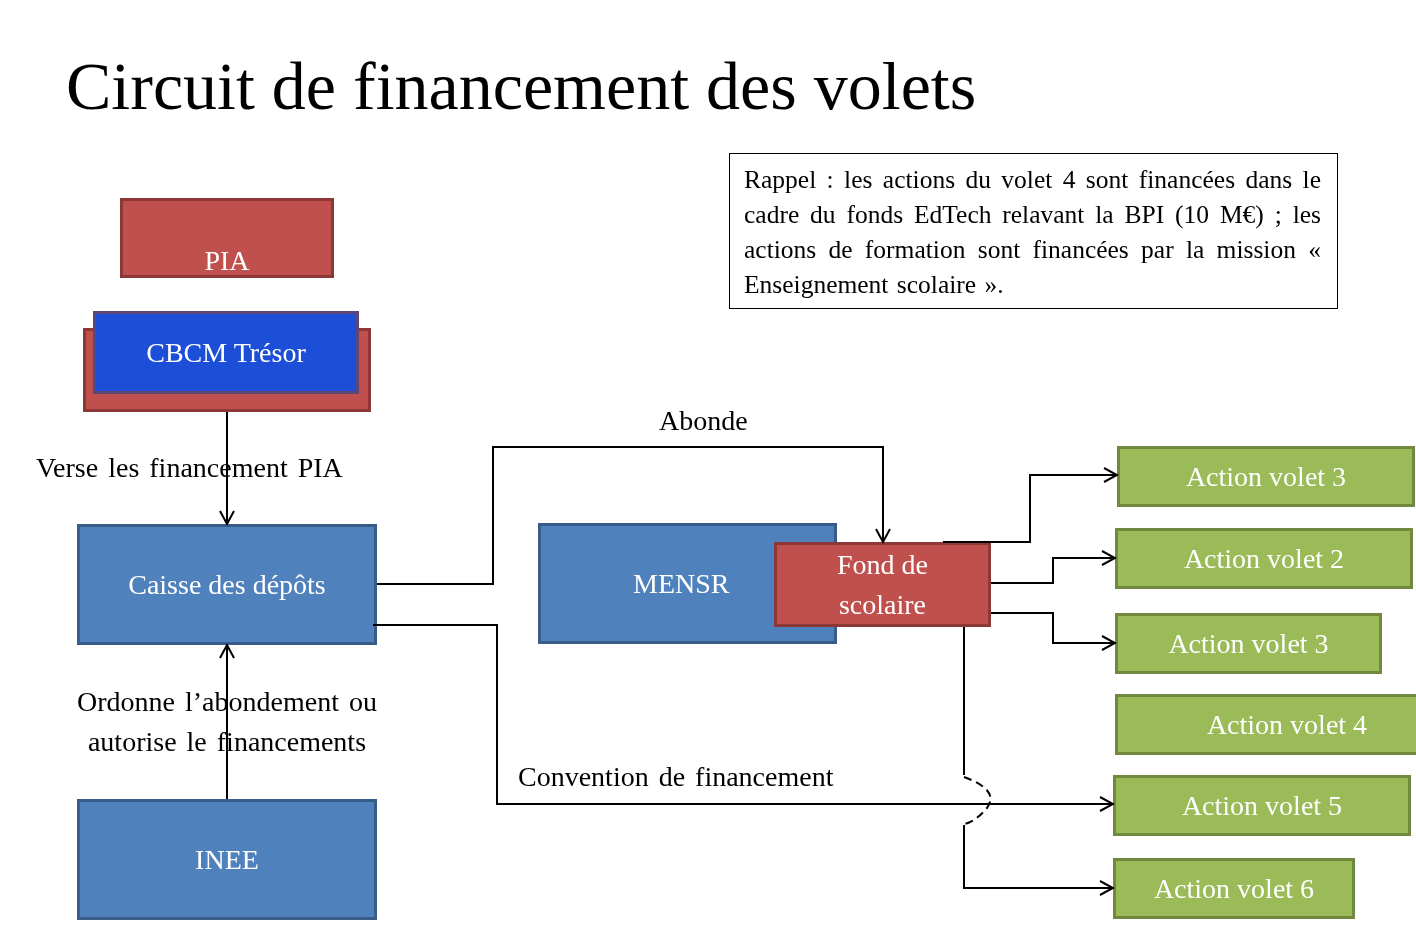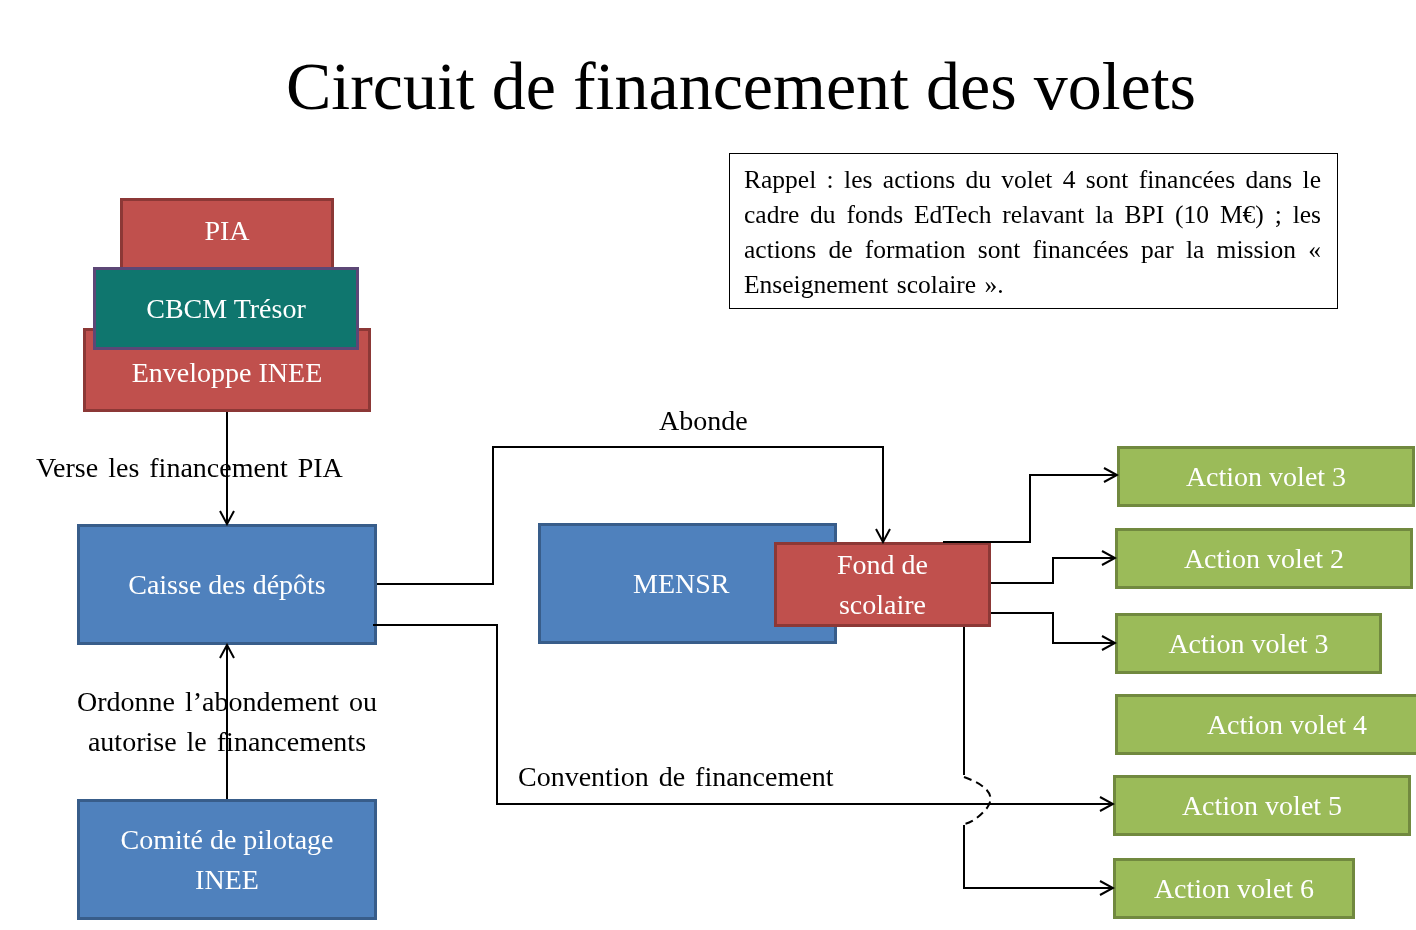--- a/index.html
+++ b/index.html
@@ -1,59 +1,58 @@
 <!DOCTYPE html>
 <html><head>
 <meta charset="utf-8">
 <style>
   html, body { margin:0; padding:0; background:#ffffff; }
   body { width:1416px; height:930px; position:relative; overflow:hidden;
          font-family:"Liberation Serif", "DejaVu Serif", serif; }
   .abs { position:absolute; }
-  .title { left:0; width:1416px; top:52px; text-align:center; font-size:68px; color:#000; line-height:1; padding-left:66px; box-sizing:border-box; }
+  .title { left:0; width:1416px; top:52px; font-size:68px; color:#000; line-height:1; padding-left:66px; box-sizing:border-box; }
   .box { position:absolute; display:flex; align-items:center; justify-content:center; text-align:center;
          color:#fff; font-size:28px; line-height:1.42; box-sizing:border-box; }
   .red { background:#c0504d; border:3px solid #8c3836; }
-  .purple { background:#0f766e; border:3px solid #5c4776; }
+  .purple { background:#1d4ed8; border:3px solid #5c4776;margin-top:44px; }
   .blue { background:#4f81bd; border:3px solid #385d8a; }
   .green { background:#9bbb59; border:3px solid #71893f; }
   .lbl { position:absolute; font-size:28px; color:#000; line-height:1.42; text-align:center; white-space:nowrap; word-spacing:3px; }
   .note { left:729px; top:153px; width:609px; height:156px; border:1.5px solid #000; box-sizing:border-box;
           padding:8px 16px 0 14px; font-size:25.5px; line-height:35px; text-align:justify; color:#000; word-spacing:2px; }
   svg.lines { position:absolute; left:0; top:0; }
 </style>
 </head>
 <body>
 
 <div class="abs title">Circuit de financement des volets</div>
 
 <div class="abs note">Rappel : les actions du volet 4 sont financées dans le cadre du fonds EdTech relavant la BPI (10 M€) ; les actions de formation sont financées par la mission « Enseignement scolaire ».</div>
 
-<div class="box red" style="left:120px;top:198px;width:214px;height:80px;align-items:flex-start;padding-top:10px;">
+<div class="box red" style="left:120px;top:198px;width:214px;height:80px;align-items:flex-start;padding-top:40px;">
   <span>PIA</span>
 </div>
 <div class="box red" style="left:83px;top:328px;width:288px;height:84px;align-items:flex-start;padding-top:22px;">
   <span>Enveloppe INEE</span>
 </div>
 <div class="box purple" style="left:93px;top:267px;width:266px;height:83px;">
   <span>CBCM Trésor</span>
 </div>
 
 <div class="box blue" style="left:77px;top:524px;width:300px;height:121px;">
   <span>Caisse des dépôts</span>
 </div>
 <div class="box blue" style="left:538px;top:523px;width:299px;height:121px;justify-content:flex-start;padding-left:92px;">
   <span>MENSR</span>
 </div>
 <div class="box red" style="left:774px;top:542px;width:217px;height:85px;flex-direction:column;line-height:40px;">
   <span>Fond de</span>
   <span>scolaire</span>
 </div>
 <div class="box blue" style="left:77px;top:799px;width:300px;height:121px;flex-direction:column;line-height:40px;">
-  <span>Comité de pilotage</span>
   <span>INEE</span>
 </div>
 
 <div class="box green" style="left:1117px;top:446px;width:298px;height:61px;">
   <span>Action volet 3</span>
 </div>
 <div class="box green" style="left:1115px;top:528px;width:298px;height:61px;">
   <span>Action volet 2</span>
 </div>
 <div class="box green" style="left:1115px;top:613px;width:267px;height:61px;">

